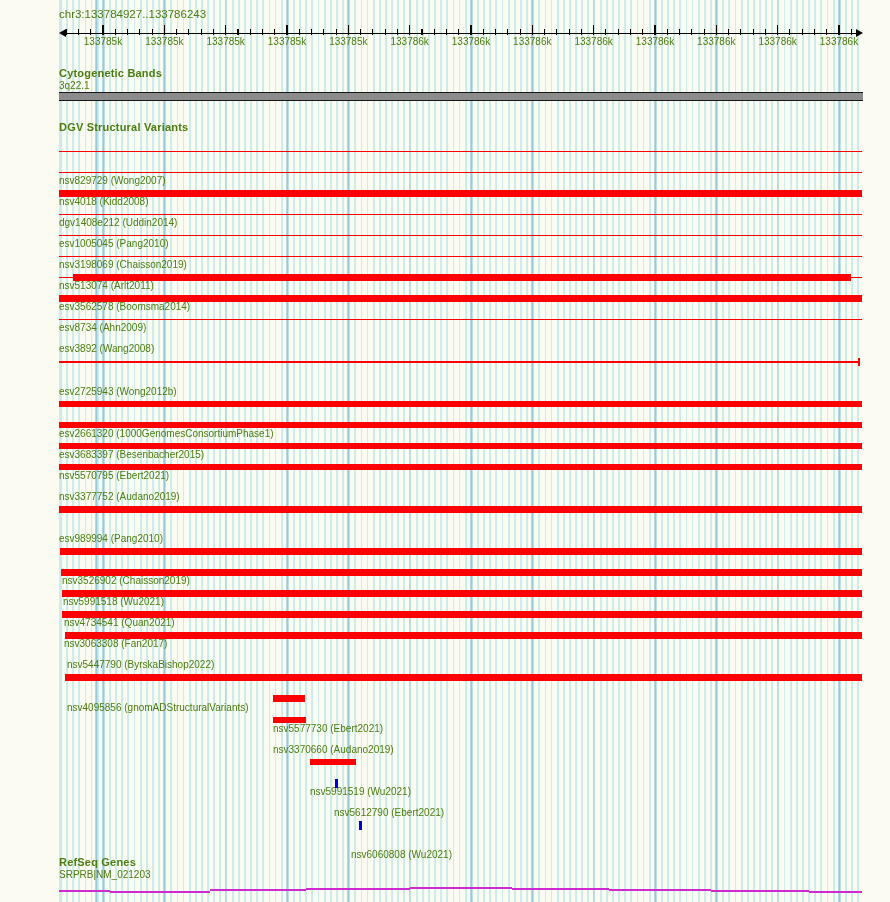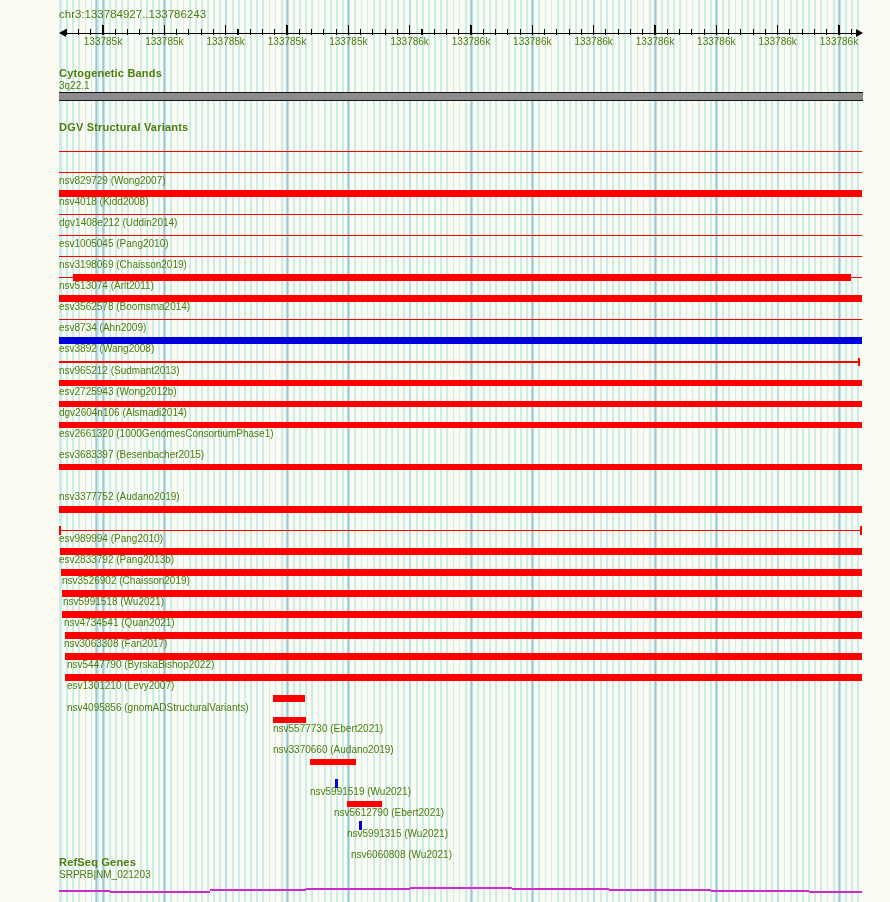--- a/index.html
+++ b/index.html
@@ -174,54 +174,44 @@
         <div class="bar bar-thick" style="left: 14px; width: 778px;"></div>
       </div>
       <div class="vrow" style="top: 147.42px; text-align: right;">
         <div class="vlabel" style="left: 0px;">esv8734 (Ahn2009)</div>
         <div class="bar bar-thick" style="left: 0px; width: 803px;"></div>
       </div>
       <div class="vrow" style="top: 168.48px;">
         <div class="vlabel" style="left: 0px;">esv3892 (Wang2008)</div>
         <div class="bar bar-thin" style="left: 0px; width: 803px;"></div>
       </div>
-      <div class="vrow" style="top: 189.54px;">
-        <div class="vlabel" style="left: 0px;">nsv965212 (Sudmant2013)</div>
-        <div class="bar bar-thick blue" style="left: 0px; width: 803px;"></div>
-      </div>
       <div class="vrow" style="top: 210.6px;">
         <div class="vlabel" style="left: 0px;">esv2725943 (Wong2012b)</div>
         <div class="bar bar-thin" style="left: 0px; width: 800px;"></div>
         <div class="bar bar-cap" style="left: 799px;"></div>
       </div>
-      <div class="vrow" style="top: 231.66px;">
-        <div class="vlabel" style="left: 0px;">dgv2604n106 (Alsmadi2014)</div>
-        <div class="bar bar-thick" style="left: 0px; width: 803px;"></div>
-      </div>
       <div class="vrow" style="top: 252.72px; text-align: right;">
         <div class="vlabel" style="left: 0px;">esv2661320 (1000GenomesConsortiumPhase1)</div>
         <div class="bar bar-thick" style="left: 0px; width: 803px;"></div>
       </div>
       <div class="vrow" style="top: 273.78px;">
         <div class="vlabel" style="left: 0px;">esv3683397 (Besenbacher2015)</div>
         <div class="bar bar-thick" style="left: 0px; width: 803px;"></div>
       </div>
+      <div class="vrow" style="top: 294.84px;">
+        <div class="vlabel" style="left: 0px;">nsv5570795 (Ebert2021)</div>
+        <div class="bar bar-thick" style="left: 0px; width: 803px;"></div>
+      </div>
       <div class="vrow" style="top: 315.9px;">
         <div class="vlabel" style="left: 0px;">nsv3377752 (Audano2019)</div>
         <div class="bar bar-thick" style="left: 0px; width: 803px;"></div>
       </div>
       <div class="vrow" style="top: 358.02px;">
         <div class="vlabel" style="left: 0px;">esv989994 (Pang2010)</div>
         <div class="bar bar-thick" style="left: 0px; width: 803px;"></div>
-      </div>
-      <div class="vrow" style="top: 379.08px;">
-        <div class="vlabel" style="left: 0px;">esv2833792 (Pang2013b)</div>
-        <div class="bar bar-thin" style="left: 0px; width: 802px;"></div>
-        <div class="bar bar-cap" style="left: 0px;"></div>
-        <div class="bar bar-cap" style="left: 801px;"></div>
       </div>
       <div class="vrow" style="top: 400.14px;">
         <div class="vlabel" style="left: 3px;">nsv3526902 (Chaisson2019)</div>
         <div class="bar bar-thick" style="left: 1px; width: 802px;"></div>
       </div>
       <div class="vrow" style="top: 421.2px;">
         <div class="vlabel" style="left: 4px;">nsv5991518 (Wu2021)</div>
         <div class="bar bar-thick" style="left: 2px; width: 801px;"></div>
       </div>
       <div class="vrow" style="top: 442.26px;">
@@ -229,47 +219,39 @@
         <div class="bar bar-thick" style="left: 3px; width: 800px;"></div>
       </div>
       <div class="vrow" style="top: 463.32px;">
         <div class="vlabel" style="left: 5px;">nsv3063308 (Fan2017)</div>
         <div class="bar bar-thick" style="left: 3px; width: 800px;"></div>
       </div>
       <div class="vrow" style="top: 484.38px;">
         <div class="vlabel" style="left: 8px;">nsv5447790 (ByrskaBishop2022)</div>
         <div class="bar bar-thick" style="left: 6px; width: 797px;"></div>
       </div>
-      <div class="vrow" style="top: 505.44px;">
-        <div class="vlabel" style="left: 8px;">esv1301210 (Levy2007)</div>
-        <div class="bar bar-thick" style="left: 6px; width: 797px;"></div>
-      </div>
       <div class="vrow" style="top: 526.5px;">
         <div class="vlabel" style="left: 8px;">nsv4095856 (gnomADStructuralVariants)</div>
         <div class="bar bar-thick" style="left: 6px; width: 797px;"></div>
       </div>
       <div class="vrow" style="top: 547.56px;">
         <div class="vlabel" style="left: 214px;">nsv5577730 (Ebert2021)</div>
         <div class="bar bar-thick" style="left: 214px; width: 32px;"></div>
       </div>
       <div class="vrow" style="top: 568.62px;">
         <div class="vlabel" style="left: 214px;">nsv3370660 (Audano2019)</div>
         <div class="bar bar-thick" style="left: 214px; width: 33px;"></div>
       </div>
       <div class="vrow" style="top: 610.74px;">
         <div class="vlabel" style="left: 251px;">nsv5991519 (Wu2021)</div>
         <div class="bar bar-thick" style="left: 251px; width: 46px;"></div>
       </div>
       <div class="vrow" style="top: 631.8px;">
         <div class="vlabel" style="left: 275px;">nsv5612790 (Ebert2021)</div>
         <div class="bar-tick" style="left: 276px;"></div>
-      </div>
-      <div class="vrow" style="top: 652.86px;">
-        <div class="vlabel" style="left: 288px;">nsv5991315 (Wu2021)</div>
-        <div class="bar bar-thick" style="left: 288px; width: 35px;"></div>
       </div>
       <div class="vrow" style="top: 673.92px;">
         <div class="vlabel" style="left: 292px;">nsv6060808 (Wu2021)</div>
         <div class="bar-tick" style="left: 300px;"></div>
       </div>
     </div>
 
   <div class="hdr" style="left:59px;top:855px">RefSeq Genes</div>
   <div class="txt" style="left:59px;top:868px">SRPRB|NM_021203</div>
   <div>

